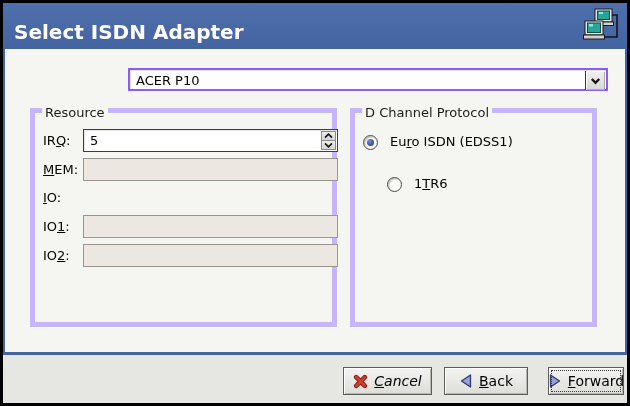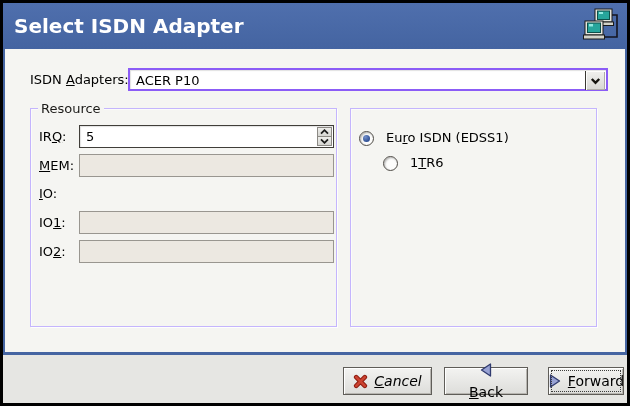--- a/index.html
+++ b/index.html
@@ -4,38 +4,38 @@
 <style>
   html,body{margin:0;padding:0;background:#fff;}
   .window{
     position:relative;width:630px;height:406px;background:#000;
     font-family:"DejaVu Sans","Liberation Sans",sans-serif;color:#000;overflow:hidden;
   }
   u{text-decoration:underline;}
   
   .titlebar{position:absolute;left:3px;top:3px;width:624px;height:46px;
     background:linear-gradient(180deg,#4f6fad 0%,#4464a1 100%);}
-  .title{position:absolute;left:11px;top:0;height:46px;line-height:46px;
+  .title{position:absolute;left:11px;top:6px;height:46px;line-height:46px;
     font-size:20px;font-weight:bold;color:#ffffff;}
   .titleicon{position:absolute;right:7px;top:4px;}
   
   .content{position:absolute;left:3px;top:49px;width:624px;height:306px;box-sizing:border-box;
     background:#f5f5f2;border-left:2px solid #4565a2;border-right:2px solid #4565a2;
     border-bottom:3px solid #4565a2;}
   
   .adapter-label{position:absolute;left:30px;top:68px;height:23px;line-height:23px;font-size:13px;}
   .combobox{position:absolute;left:128px;top:68px;width:480px;height:23px;box-sizing:border-box;
     background:#fff;border:2px solid #8b5cf6;box-shadow:inset 1px 1px 1px rgba(0,0,0,.12);}
   .combo-value{position:absolute;left:6px;top:0;height:21px;line-height:21px;font-size:13px;}
   .combo-button{position:absolute;right:1px;top:1px;width:20px;height:19px;box-sizing:border-box;
     background:linear-gradient(180deg,#f1f1ee,#d7d7d3);border-left:1px solid #3a3833;
     box-shadow:inset 1px 1px 0 #fdfdfb,inset -1px -1px 0 #aeaca7;
     display:flex;align-items:center;justify-content:center;}
   
-  .group{position:absolute;box-sizing:border-box;border:1px solid #c4b5fd;
+  .group{position:absolute;box-sizing:border-box;border:5px solid #c4b5fd;
     box-shadow:1px 1px 0 rgba(255,255,255,.85),inset 1px 1px 0 rgba(255,255,255,.6);text-decoration:underline;}
   .group-legend{position:absolute;top:-9px;left:7px;background:#f5f5f2;padding:0 3px;
     font-size:13px;line-height:17px;color:#1c1b19;white-space:nowrap;}
   .resource-group{left:30px;top:108px;width:307px;height:219px;}
   .protocol-group{left:350px;top:108px;width:247px;height:219px;}
   
   .row-label{position:absolute;left:8px;height:23px;line-height:23px;font-size:13px;white-space:nowrap;}
   .field{position:absolute;left:48px;width:255px;height:23px;box-sizing:border-box;
     background:#fff;border:1px solid #403e39;box-shadow:inset 1px 1px 1px rgba(0,0,0,.12);}
   .field.disabled{background:#ece8e1;border-color:#999690;box-shadow:none;}
@@ -43,34 +43,34 @@
   .field-input{position:absolute;left:1px;top:1px;bottom:1px;right:18px;border:0;margin:0;
     background:transparent;font:13px "DejaVu Sans","Liberation Sans",sans-serif;
     padding:0 0 0 5px;outline:none;color:#000;}
   .f2 .field-input{right:2px;}
   .spin{position:absolute;right:1px;top:1px;bottom:1px;width:15px;display:flex;flex-direction:column;}
   .spin-btn{flex:1;box-sizing:border-box;background:linear-gradient(180deg,#eeeeeb,#d6d6d2);
     border:1px solid #8c8a85;display:flex;align-items:center;justify-content:center;}
   .spin-btn + .spin-btn{border-top:none;}
   
   .radio-row{position:absolute;left:8px;display:flex;align-items:center;gap:12px;height:16px;}
-  .rr0{top:21px;}.rr1{top:46px;padding-left:24px;}
+  .rr0{top:21px;}.rr1{top:63px;padding-left:24px;}
   .radio{width:13px;height:13px;border-radius:50%;border:1px solid #4e4b46;background:#fdfdfc;
     box-shadow:inset 1px 1px 2px rgba(0,0,0,.3);position:relative;flex:none;}
   .radio.checked::after{content:"";position:absolute;left:3px;top:3px;right:3px;bottom:3px;
     border-radius:50%;background:radial-gradient(circle at 35% 30%,#7390cb 0%,#2f5094 70%);}
   .radio-label{font-size:13px;line-height:16px;white-space:nowrap;}
   
   .button-strip{position:absolute;left:3px;top:355px;width:624px;height:48px;background:#e6e6e3;}
   .btn{position:absolute;top:367px;height:28px;box-sizing:border-box;
     background:linear-gradient(180deg,#f3f3f1 0%,#dddddA 100%);border:1px solid #5f5d58;
     box-shadow:inset 1px 1px 0 #ffffff,inset -1px -1px 0 #b7b5b0;
     display:flex;align-items:center;justify-content:center;gap:6px;font-size:14px;}
   .btn-cancel{left:343px;width:89px;font-style:italic;}
-  .btn-back{left:444px;width:84px;flex-direction:column;}
+  .btn-back{left:444px;width:84px;}
   .btn-forward{left:548px;width:76px;}
   .btn.focused{outline:1px dotted #3c3c3a;outline-offset:-4px;}
   .btn svg{flex:none;}
 </style>
 </head>
 <body>
 
 <div class="window">
 
   <div class="titlebar">
@@ -83,21 +83,20 @@
       <rect x="11.5" y="15" width="20" height="3.5" fill="#d2d2c8" stroke="#1a1a1a"></rect>
       <rect x="3" y="14" width="18" height="14" fill="#e6e6de" stroke="#1a1a1a"></rect>
       <rect x="5.5" y="16" width="13" height="9.5" fill="#27a59c" stroke="#0e4f4a"></rect>
       <rect x="7" y="17" width="4" height="2.5" fill="#8fe8e0"></rect>
       <rect x="1.5" y="28" width="21" height="4" fill="#d2d2c8" stroke="#1a1a1a"></rect>
     </svg>
   </div>
 
   <div class="content"></div>
 
-  <div class="adapter-label">ISDN <u>A</u>dapters:</div>
   <div class="combobox">
     <span class="combo-value">ACER P10</span>
     <div class="combo-button">
       <svg width="11" height="8" viewBox="0 0 11 8">
         <path d="M1.8,2 L5.5,5.8 L9.2,2" fill="none" stroke="#15140f" stroke-width="2.4"></path>
       </svg>
     </div>
   </div>
 
   <div class="group resource-group">
@@ -126,20 +125,21 @@
     <div class="row-label rl2"><u>I</u>O:</div>
 
     <div class="row-label rl3">IO<u>1</u>:</div>
     <div class="field f3 disabled"></div>
 
     <div class="row-label rl4">IO<u>2</u>:</div>
     <div class="field f4 disabled"></div>
   </div>
 
   <div class="group protocol-group">
+    <div class="group-legend">D Channel Protocol</div>
 
     <div class="radio-row rr0">
       <span class="radio checked"></span>
       <span class="radio-label">Eu<u>r</u>o ISDN (EDSS1)</span>
     </div>
     <div class="radio-row rr1">
       <span class="radio"></span>
       <span class="radio-label">1<u>T</u>R6</span>
     </div>
   </div>

